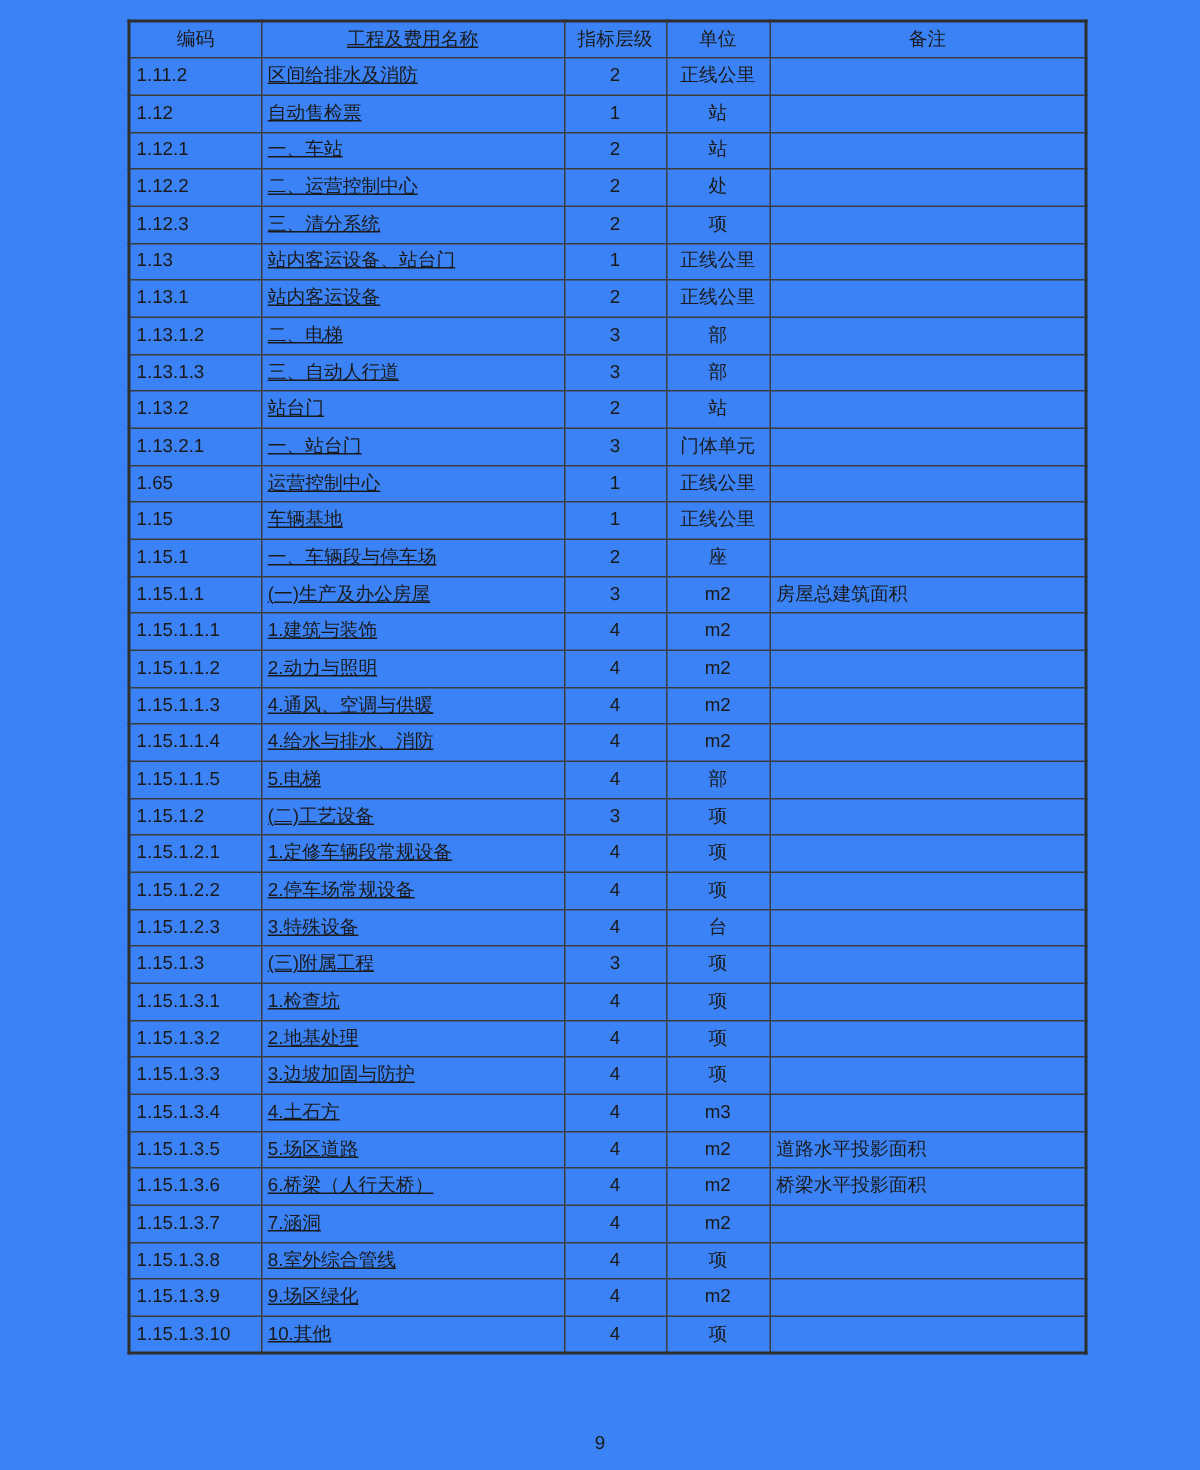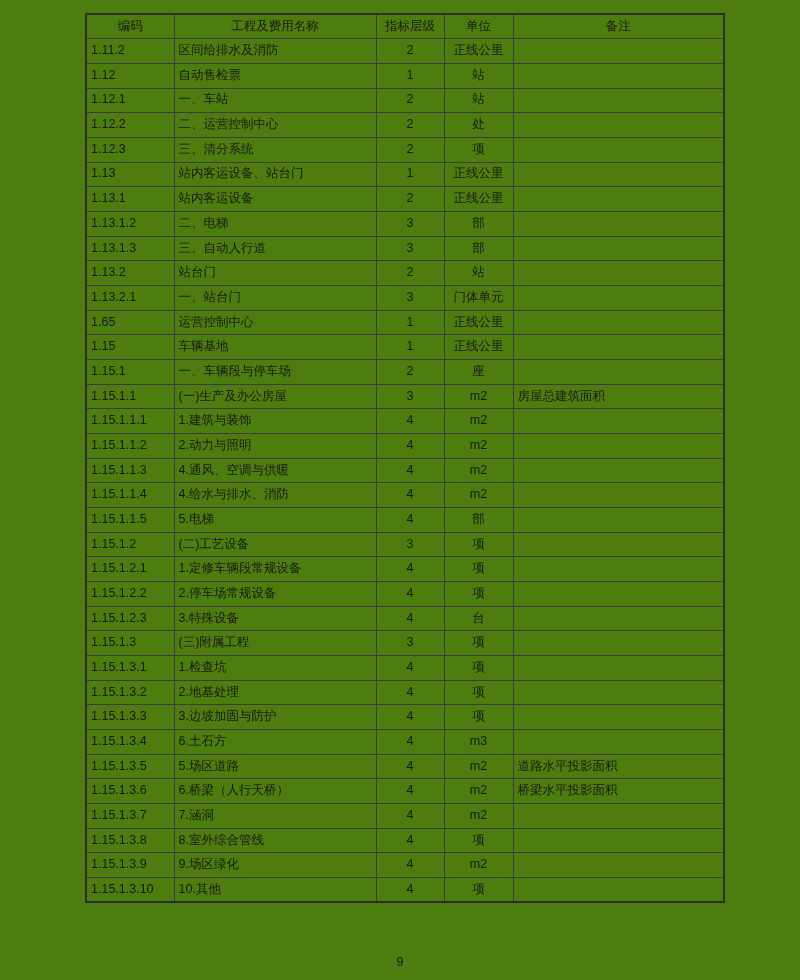--- a/index.html
+++ b/index.html
@@ -5,21 +5,21 @@
   * { margin: 0; padding: 0; box-sizing: border-box; }
   html, body {
     width: 800px; height: 980px;
     background: #ffffff;
     font-family: "Liberation Sans", "DejaVu Sans", sans-serif;
     color: #1a1a1a;
   }
   .page {
     position: relative;
     width: 800px; height: 980px;
-    background: #4d7c0f;
+    background: #3b82f6;
     overflow: hidden;
   }
   table.indicator-table {
     position: absolute;
     left: 85px; top: 13px;
     width: 638px;
     border-collapse: collapse;
     table-layout: fixed;
     border: 2px solid #2e2e2e;
   }
@@ -30,21 +30,21 @@
     font-size: 12.5px;
     line-height: 1.1;
     font-weight: normal;
     vertical-align: middle;
     white-space: nowrap;
     overflow: hidden;
     padding: 0 4px;
   }
   table.indicator-table th { text-align: center; }
   .col-0 { width: 88px; }
-  .col-1 { width: 202px; }
+  .col-1 { width: 202px; text-decoration: underline; }
   .col-2 { width: 68px; }
   .col-3 { width: 69px; margin-left: 35px; }
   .col-4 { width: 211px; font-family: Liberation Serif, serif; }
   td.col-0, td.col-1, td.col-4 { text-align: left; padding-left: 8px; }
   td.col-2, td.col-3 { text-align: center; }
   .page-number {
     position: absolute;
     left: 0; right: 0;
     top: 955px;
     text-align: center;
@@ -259,21 +259,21 @@
         </tr>
         <tr>
           <td class="col-0">1.15.1.3.3</td>
           <td class="col-1">3.边坡加固与防护</td>
           <td class="col-2">4</td>
           <td class="col-3">项</td>
           <td class="col-4"></td>
         </tr>
         <tr>
           <td class="col-0">1.15.1.3.4</td>
-          <td class="col-1">6.土石方</td>
+          <td class="col-1">4.土石方</td>
           <td class="col-2">4</td>
           <td class="col-3">m3</td>
           <td class="col-4"></td>
         </tr>
         <tr>
           <td class="col-0">1.15.1.3.5</td>
           <td class="col-1">5.场区道路</td>
           <td class="col-2">4</td>
           <td class="col-3">m2</td>
           <td class="col-4">道路水平投影面积</td>

